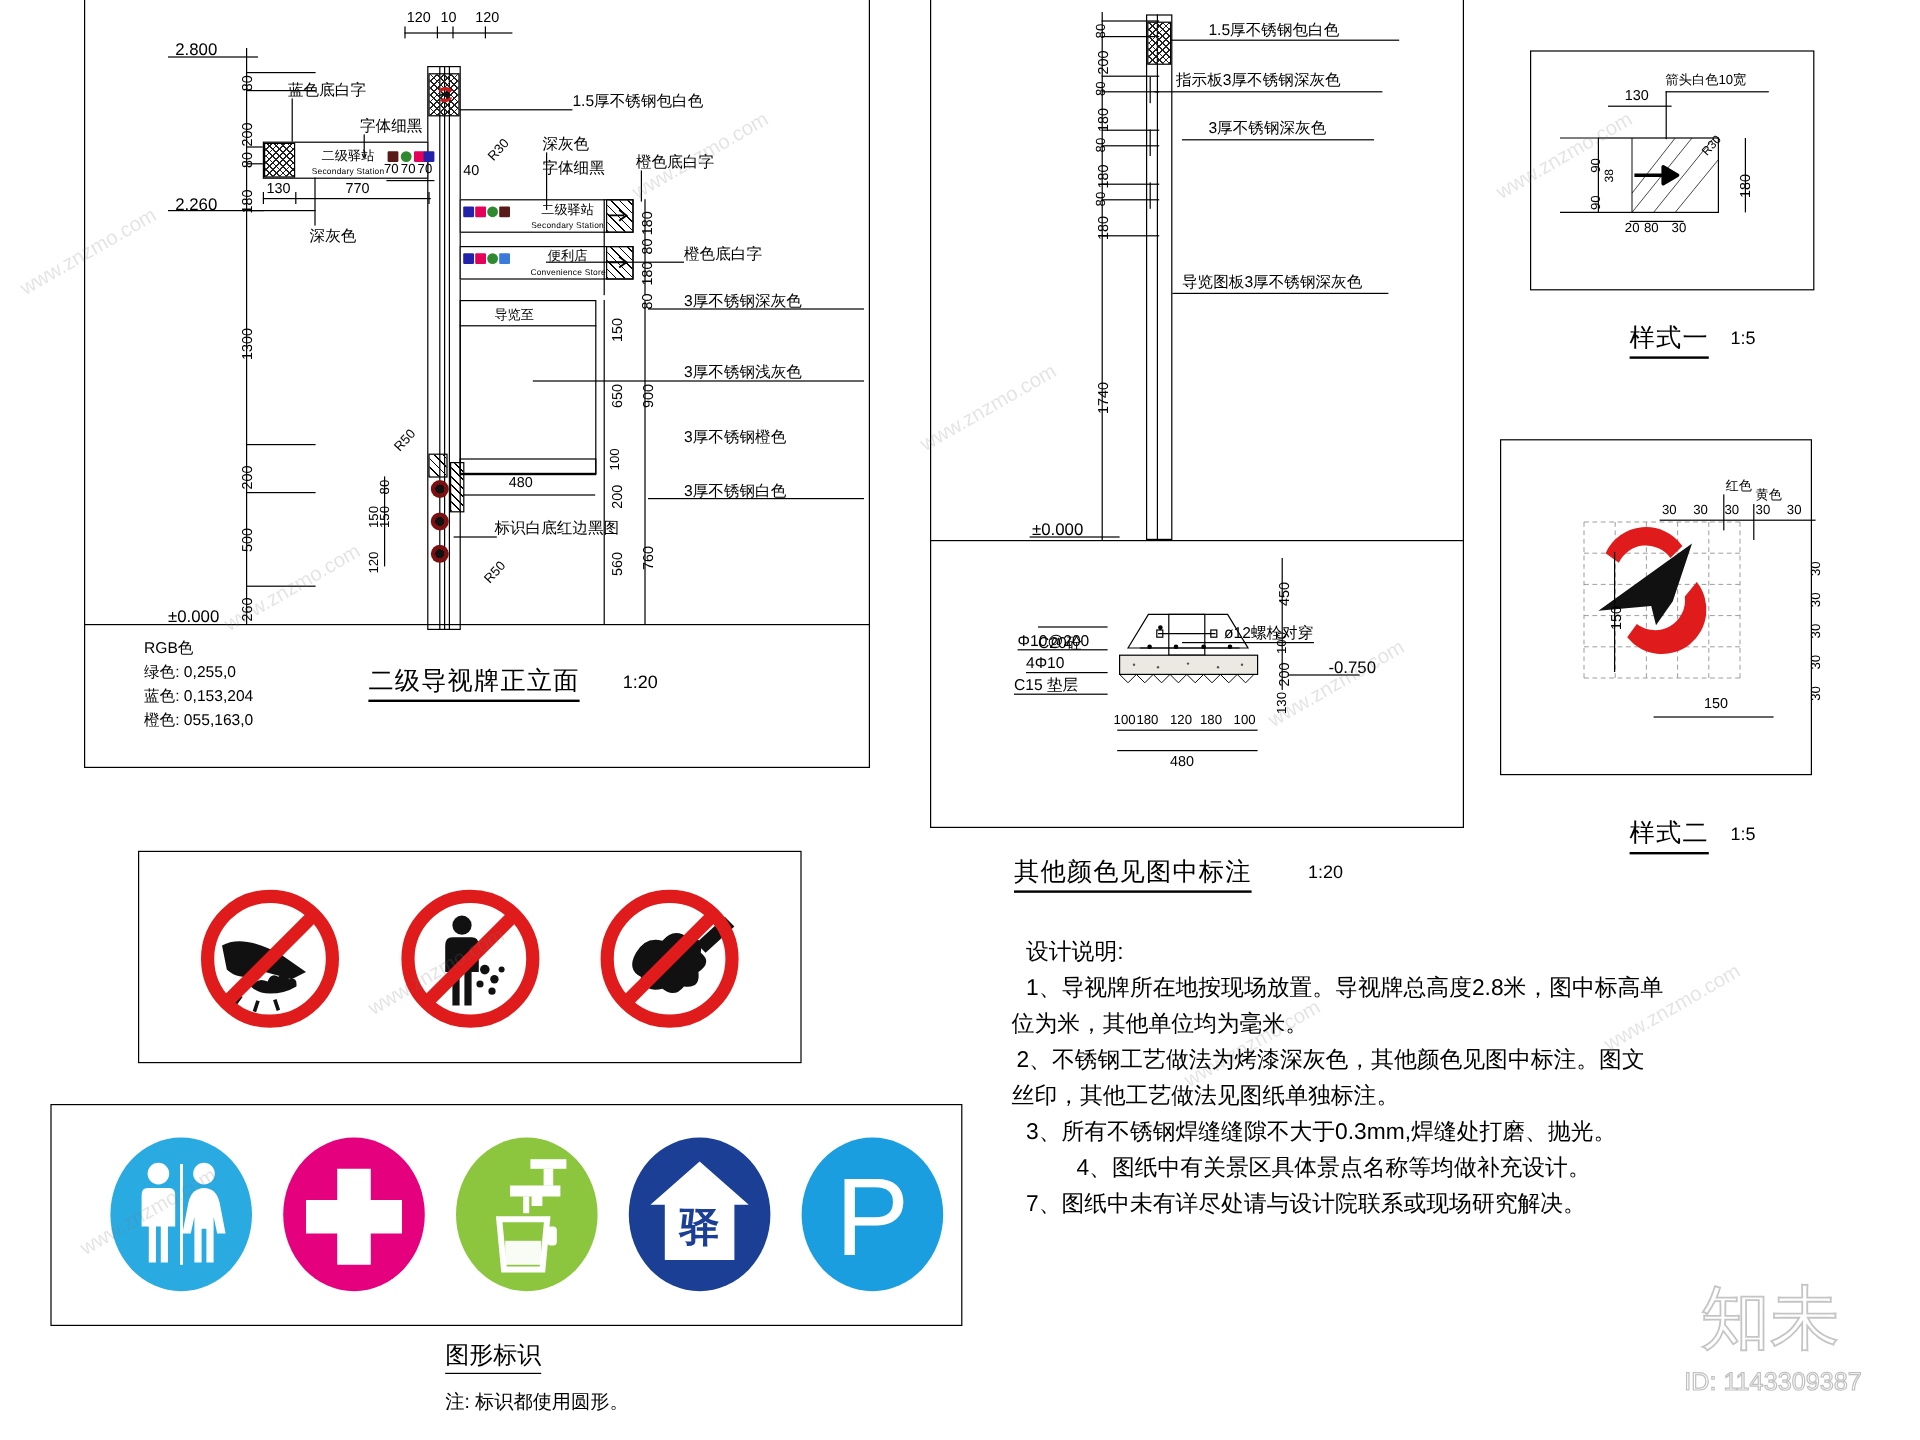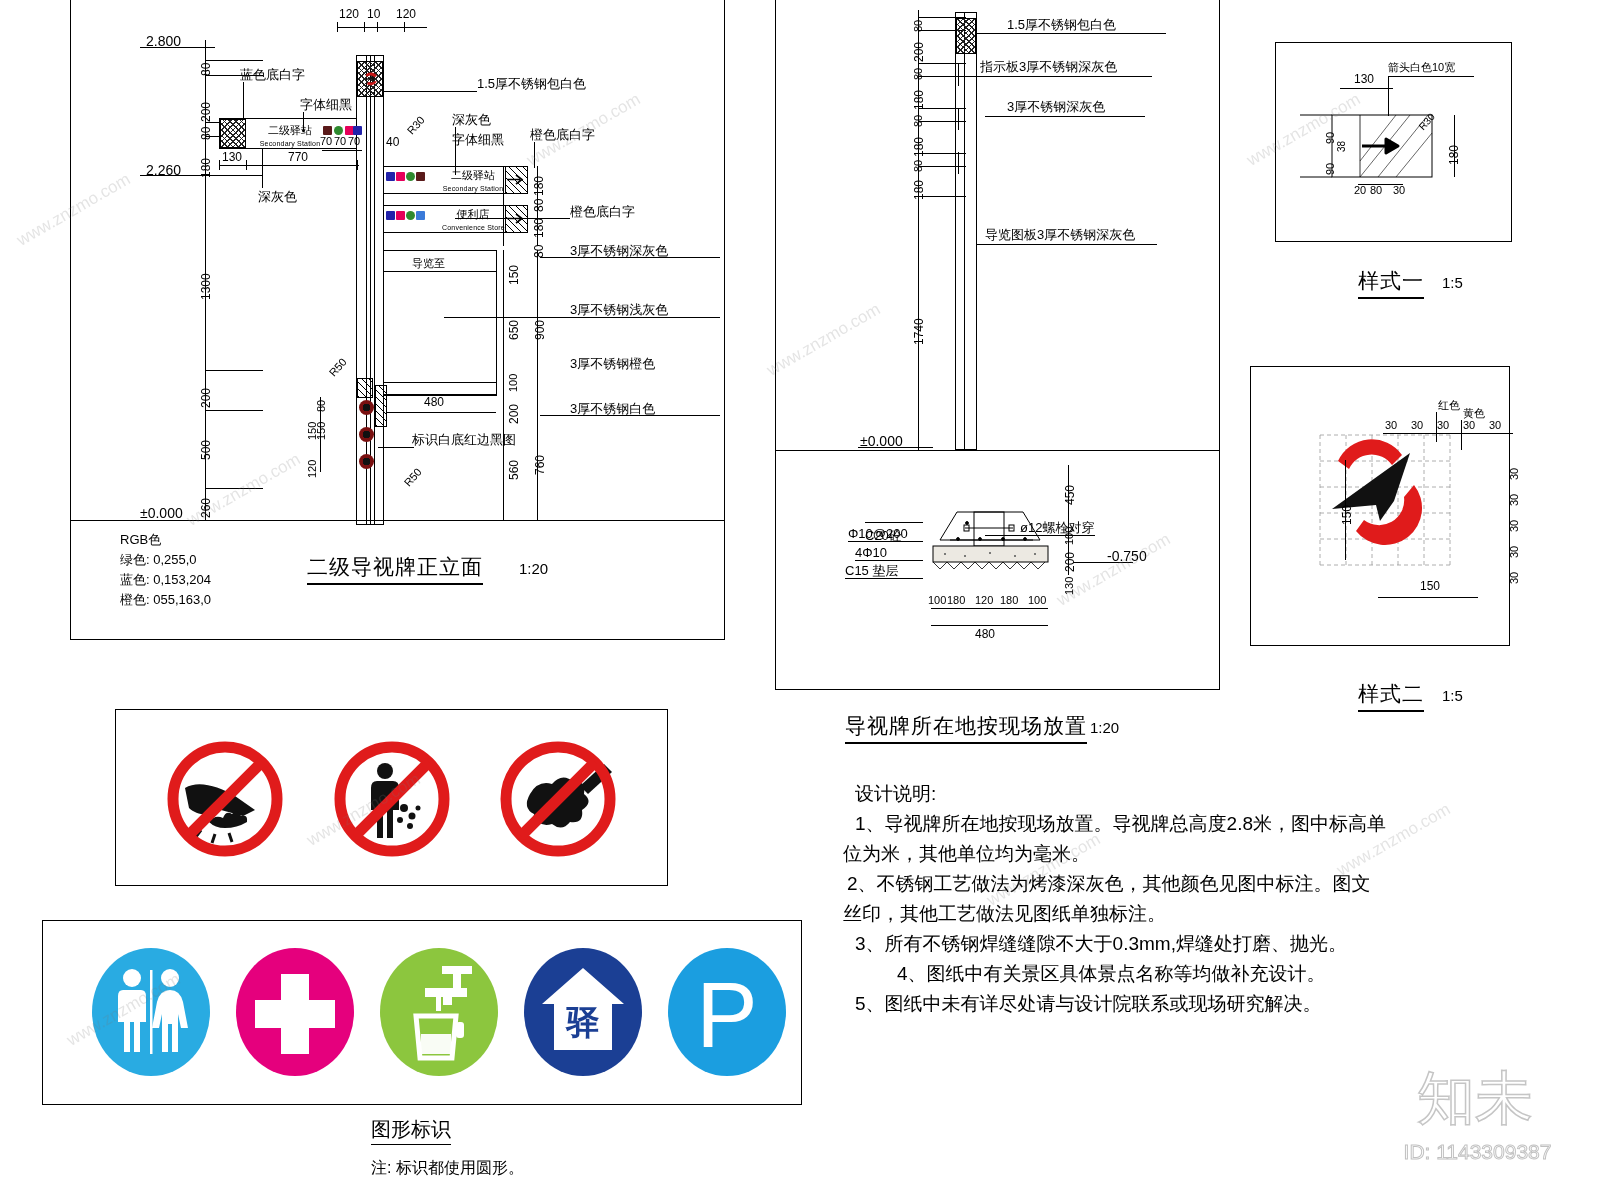--- a/index.html
+++ b/index.html
@@ -317,21 +317,21 @@
 
 <div class="ln hln" style="left:931px;top:608px;width:117px;"></div>
 <div class="dim" style="left:928px;top:595px;font-size:11px;">100</div>
 <div class="dim" style="left:947px;top:595px;font-size:11px;">180</div>
 <div class="dim" style="left:975px;top:595px;font-size:11px;">120</div>
 <div class="dim" style="left:1000px;top:595px;font-size:11px;">180</div>
 <div class="dim" style="left:1028px;top:595px;font-size:11px;">100</div>
 <div class="ln hln" style="left:931px;top:625px;width:117px;"></div>
 <div class="dim" style="left:975px;top:628px;">480</div>
 
-<div class="title" style="left:845px;top:712px;">导视牌所在地按现场放置</div>
+<div class="title" style="left:845px;top:712px;">其他颜色见图中标注</div>
 <div class="scale" style="left:1090px;top:719px;">1:20</div>
 
 <div class="box" style="left:1275px;top:42px;width:237px;height:200px;"></div>
 <div class="abs" style="left:1300px;top:95px;">
   <svg width="160" height="110" viewBox="0 0 160 110">
     <rect x="32" y="20" width="100" height="62" fill="none" stroke="#000" stroke-width="1"></rect>
     <line x1="0" y1="20" x2="32" y2="20" stroke="#000" stroke-width="1"></line>
     <line x1="0" y1="82" x2="32" y2="82" stroke="#000" stroke-width="1"></line>
     <line x1="60" y1="20" x2="60" y2="82" stroke="#000" stroke-width="0.8"></line>
     <g stroke="#000" stroke-width="0.6">
@@ -502,21 +502,21 @@
 <div class="caption" style="left:371px;top:1116px;">图形标识</div>
 <div class="subnote" style="left:371px;top:1158px;">注: 标识都使用圆形。</div>
 
 <div class="notes" style="left:855px;top:780px;">设计说明:</div>
 <div class="notes" style="left:855px;top:810px;">1、导视牌所在地按现场放置。导视牌总高度2.8米，图中标高单</div>
 <div class="notes" style="left:843px;top:840px;text-align:right;">位为米，其他单位均为毫米。</div>
 <div class="notes" style="left:847px;top:870px;">2、不锈钢工艺做法为烤漆深灰色，其他颜色见图中标注。图文</div>
 <div class="notes" style="left:843px;top:900px;">丝印，其他工艺做法见图纸单独标注。</div>
 <div class="notes" style="left:855px;top:930px;">3、所有不锈钢焊缝缝隙不大于0.3mm,焊缝处打磨、抛光。</div>
 <div class="notes" style="left:897px;top:960px;">4、图纸中有关景区具体景点名称等均做补充设计。</div>
-<div class="notes" style="left:855px;top:990px;">5、图纸中未有详尽处请与设计院联系或现场研究解决。</div>
+<div class="notes" style="left:855px;top:990px;">7、图纸中未有详尽处请与设计院联系或现场研究解决。</div>
 
 <div class="wm" style="left:10px;top:200px;">www.znzmo.com</div>
 <div class="wm" style="left:180px;top:480px;">www.znzmo.com</div>
 <div class="wm" style="left:520px;top:120px;">www.znzmo.com</div>
 <div class="wm" style="left:760px;top:330px;">www.znzmo.com</div>
 <div class="wm" style="left:1050px;top:560px;">www.znzmo.com</div>
 <div class="wm" style="left:1240px;top:120px;">www.znzmo.com</div>
 <div class="wm" style="left:300px;top:800px;">www.znzmo.com</div>
 <div class="wm" style="left:980px;top:860px;">www.znzmo.com</div>
 <div class="wm" style="left:60px;top:1000px;">www.znzmo.com</div>

